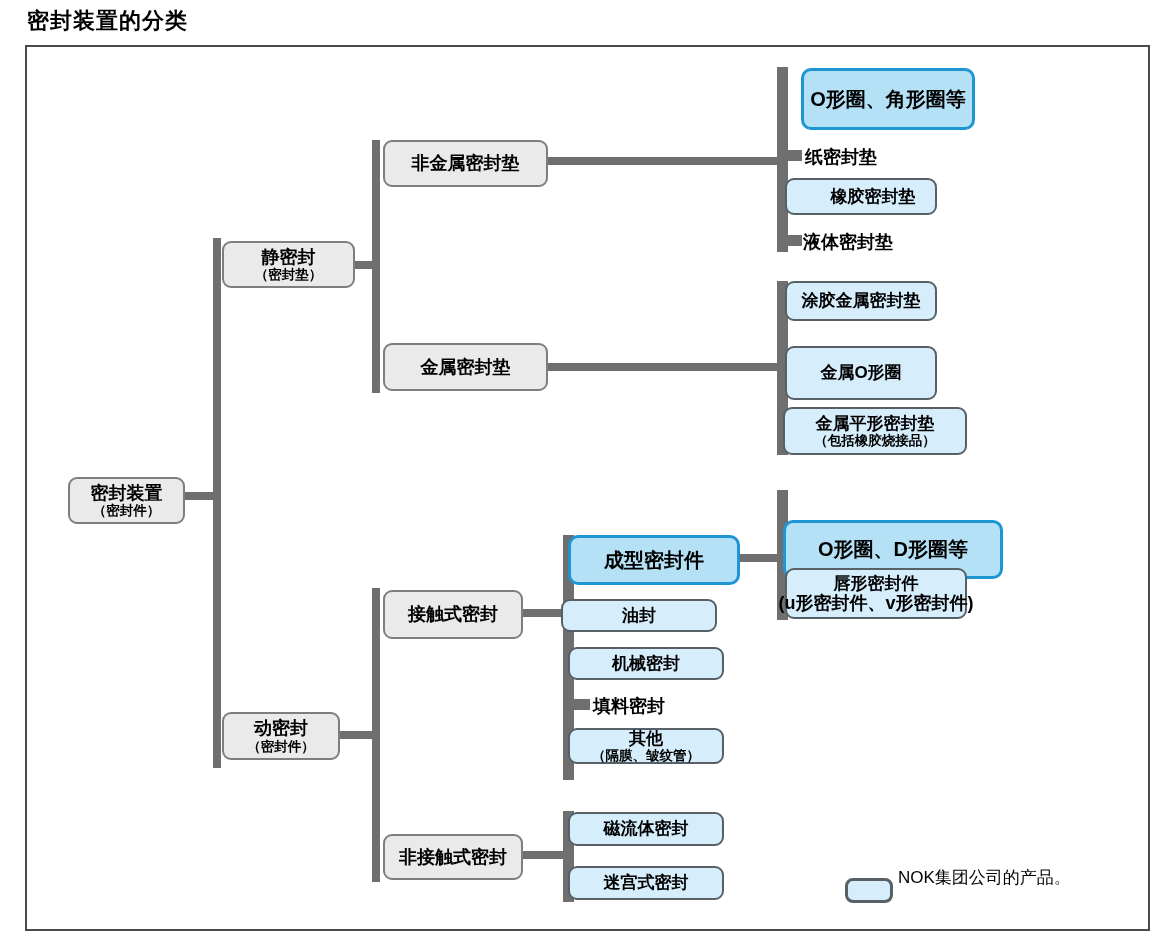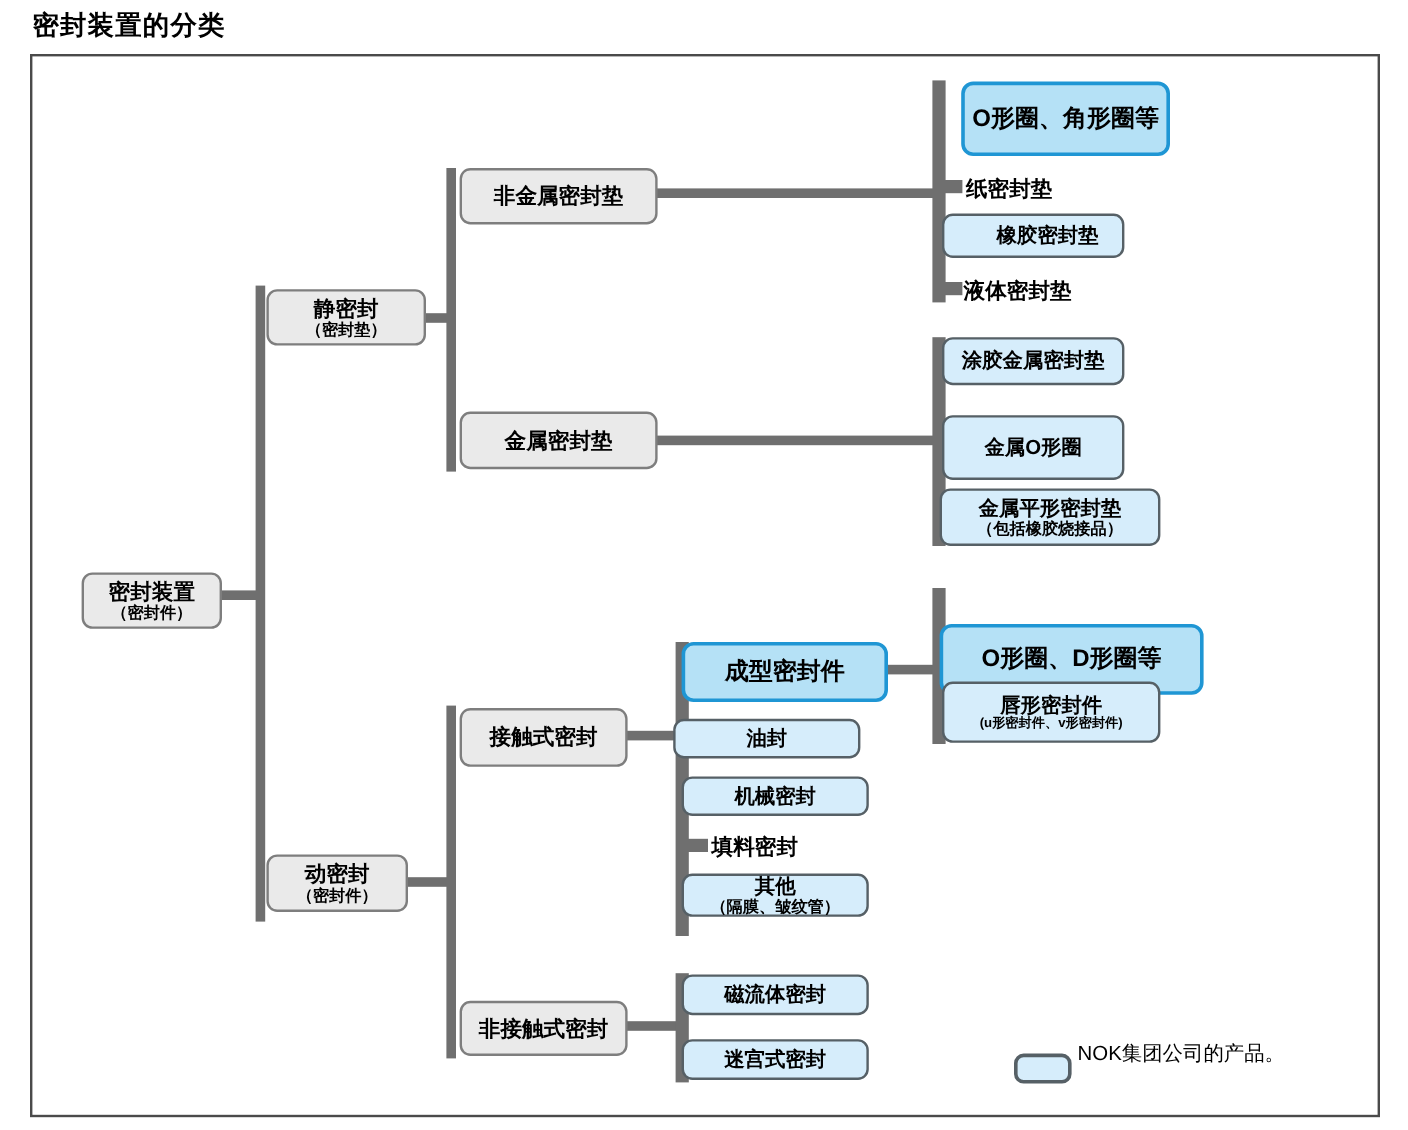--- a/index.html
+++ b/index.html
@@ -110,21 +110,21 @@
   </div>
   <div class="node prod" style="left:785px;top:346px;width:152px;height:54px;">
     <span>金属O形圈</span>
   </div>
   <div class="node prod" style="left:783px;top:407px;width:184px;height:48px;">
     <span>金属平形密封垫</span>
     <span class="sub">（包括橡胶烧接品）</span>
   </div>
   <div class="node prod" style="left:785px;top:568px;width:182px;height:51px;">
     <span>唇形密封件</span>
-    <span class="sub" style="font-size:11px;">(u形密封件、v形密封件)</span>
+    <span class="sub" style="font-size:18px;">(u形密封件、v形密封件)</span>
   </div>
   <div class="node prod" style="left:561px;top:599px;width:156px;height:33px;">
     <span>油封</span>
   </div>
   <div class="node prod" style="left:568px;top:647px;width:156px;height:33px;justify-content:center;">
     <span>机械密封</span>
   </div>
   <div class="node prod" style="left:568px;top:728px;width:156px;height:36px;">
     <span>其他</span>
     <span class="sub">（隔膜、皱纹管）</span>

